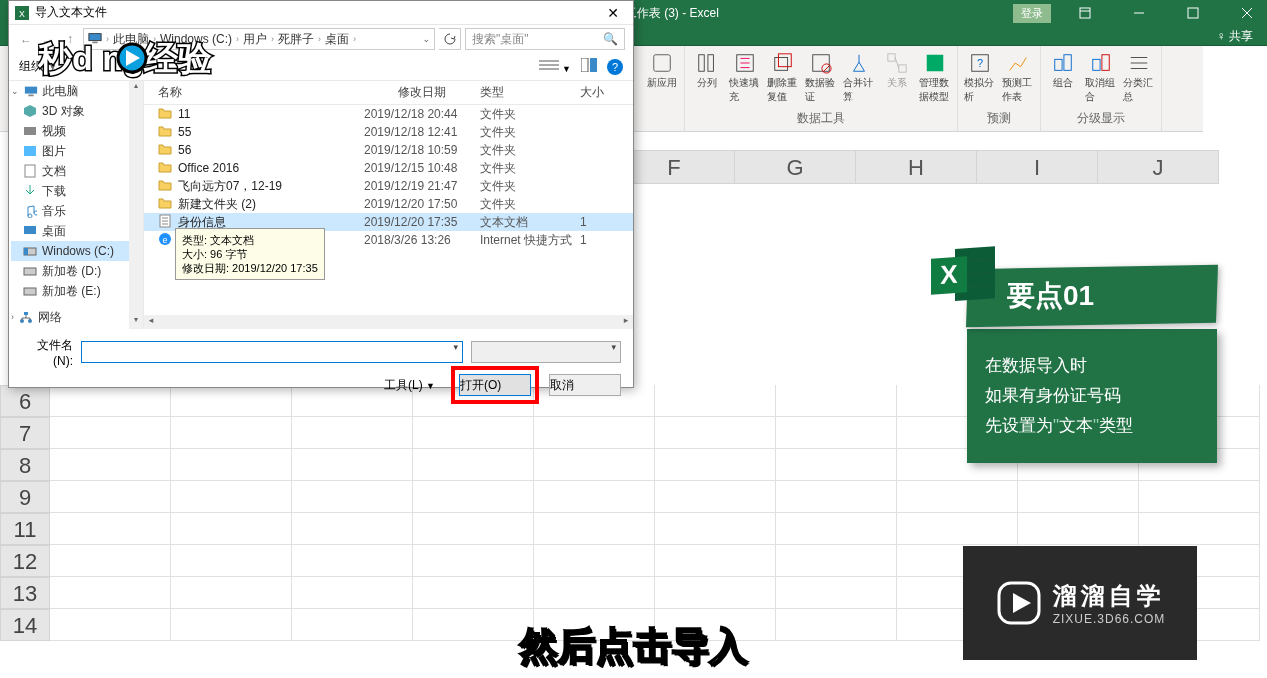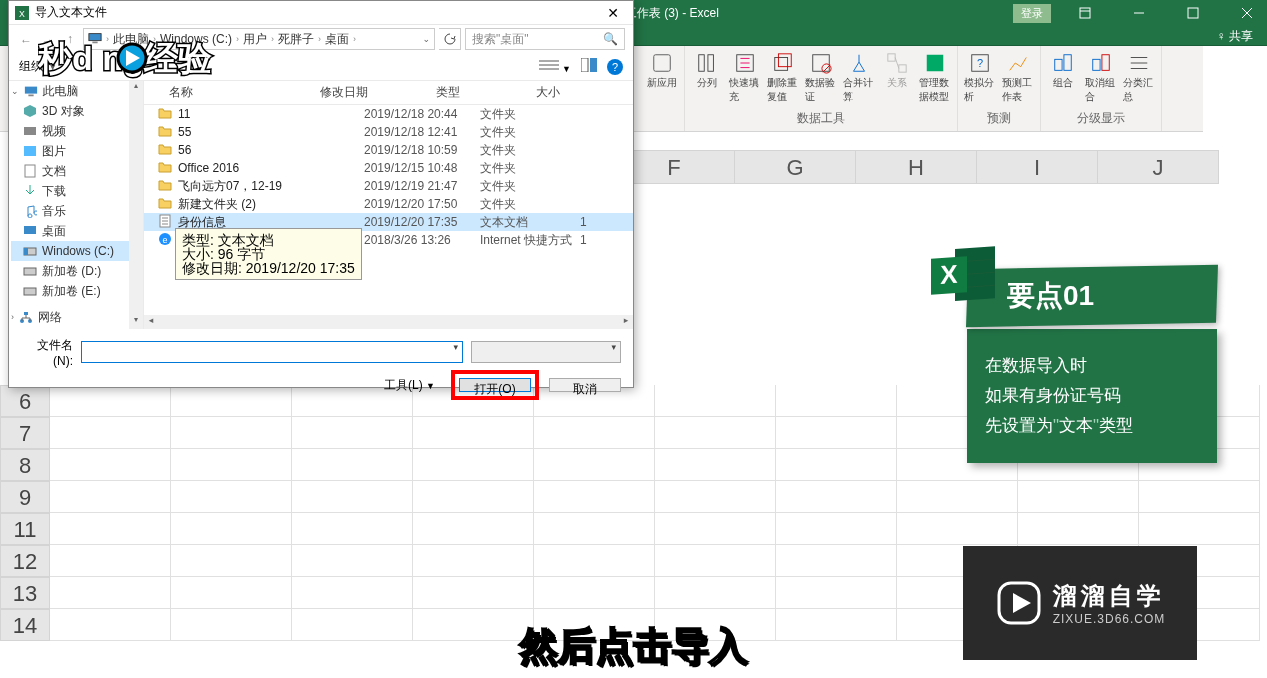--- a/index.html
+++ b/index.html
@@ -60,49 +60,49 @@
     .nav-item { display: flex; align-items: center; gap: 5px; height: 20px; padding-left: 12px; font-size: 12px; color: #333; }
     .nav-item.root { padding-left: 0; }
     .nav-item.selected { background: #cce8ff; }
     .icon-box { width: 14px; display: inline-flex; align-items: center; justify-content: center; }
     .icon-box svg { width: 14px; height: 14px; }
     .np-scroll { position: absolute; right: 0; top: 0; bottom: 0; width: 14px; background: #f0f0f0; display: flex; flex-direction: column; }
     .np-scroll-btn { height: 14px; font-size: 8px; text-align: center; color: #666; }
 
     .file-list { flex: 1; display: flex; flex-direction: column; }
     .list-headers { height: 24px; display: flex; align-items: center; font-size: 12px; color: #444; border-bottom: 1px solid #eaeaea; }
-    .lh-name { width: 176px; padding-left: 25px; }
-    .lh-date { width: 116px; }
+    .lh-name { width: 220px; padding-left: 14px; }
+    .lh-date { width: 116px; text-align: center; }
     .lh-type { width: 100px; }
     .lh-size { flex: 1; }
     .file-row { height: 18px; display: flex; align-items: center; font-size: 12px; color: #222; }
     .file-row.selected { background: #cce8ff; }
     .fr-name { width: 220px; padding-left: 14px; display: flex; align-items: center; gap: 6px; }
     .fr-date { width: 116px; color: #555; }
     .fr-type { width: 100px; color: #555; }
     .fr-size { flex: 1; color: #555; text-align: left; }
     .folder-ico svg, .file-ico svg, .ie-ico svg { width: 14px; height: 14px; }
     
-    .tooltip { position: absolute; left: 166px; top: 227px; background: #fefee8; border: 1px solid #999; padding: 4px 6px; font-size: 14px; line-height: 14px; z-index: 10; }
+    .tooltip { position: absolute; left: 166px; top: 227px; background: #fefee8; border: 1px solid #999; padding: 4px 6px; font-size: 11px; line-height: 14px; z-index: 10; }
 
     .fl-bottom-scroll { height: 14px; background: #f0f0f0; display: flex; }
     .fb-btn { width: 14px; text-align: center; font-size: 9px; color: #666; }
     .fb-track { flex: 1; }
 
     .filename-row { height: 30px; display: flex; align-items: center; padding: 0 12px; font-size: 12px; gap: 8px; margin-top:8px; }
     .fn-label { width: 52px; text-align: right; }
     .fn-input { flex: 1; height: 22px; border: 1px solid #0078d7; background: #fff; }
     .fn-filter { width: 150px; height: 22px; border: 1px solid #ababab; background: #efefef; position: relative; }
     .fn-filter::after { content: "▾"; position: absolute; right: 4px; font-size: 9px; color: #444; }
     .fn-input::after  { content: "▾"; position: absolute; right: 4px; font-size: 9px; color: #444; }
     .fn-input { position: relative; }
 
     .button-row { height: 36px; display: flex; align-items: center; justify-content: flex-end; padding: 0 12px; gap: 10px; font-size: 12px; }
     .tools-btn { margin-right: 6px; }
-    .dlg-btn { width: 72px; height: 14px; border: 1px solid #ababab; background: #efefef; text-align: center; line-height: 20px; }
+    .dlg-btn { width: 72px; height: 22px; border: 1px solid #ababab; background: #efefef; line-height: 20px; }
     .open-highlight { border: 4px solid #ff0000; padding: 4px; display: inline-flex; }
     .dlg-btn.open { background: #e1e1e1; border: 1px solid #0078d7; }
 
     
     .logo-overlay { position: absolute; left: 38px; top: 36px; z-index: 200; pointer-events: none; }
     .logo-overlay svg { width: 200px; height: 46px; }
 
     
     .green-card-wrap { position: absolute; right: 50px; top: 255px; width: 250px; z-index: 50; }
     .excel-logo { position: absolute; left: -40px; top: -10px; z-index: 2; }

